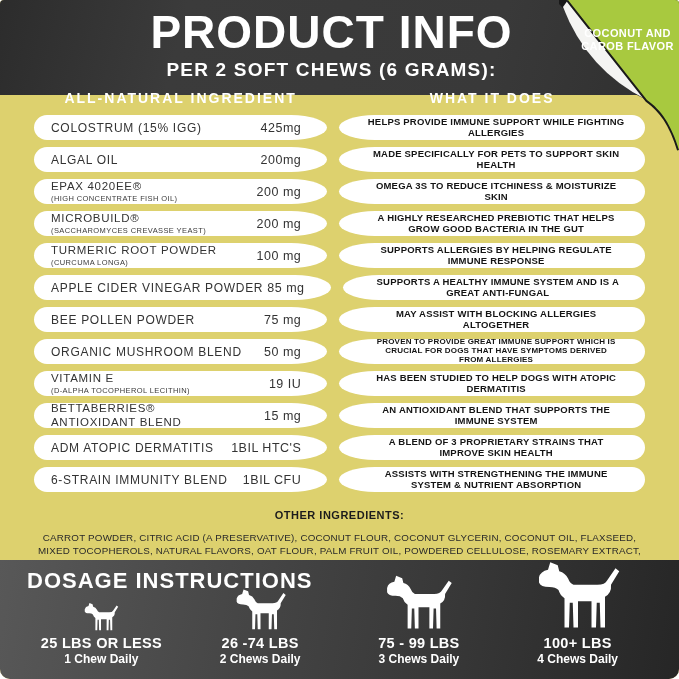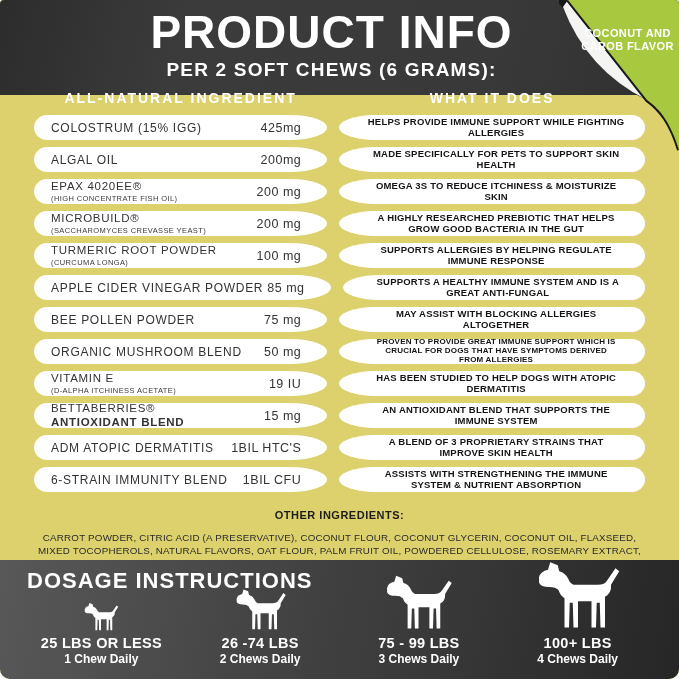--- a/index.html
+++ b/index.html
@@ -30,21 +30,21 @@
   .pill{background:#fff;display:flex;align-items:center;box-sizing:border-box;}
   .pill-l{flex:0 0 48%;border-radius:13px 36px 36px 13px/12.5px 12.5px 12.5px 12.5px;
           padding:0 26px 0 17px;}
   .pill-r{flex:1;border-radius:36px 13px 13px 36px/12.5px 12.5px 12.5px 12.5px;
           justify-content:center;text-align:center;padding:0 14px 0 22px;}
   .nm{flex:1;display:flex;flex-direction:column;justify-content:center;line-height:1;min-width:0;}
   .name{font-size:12px;letter-spacing:.7px;color:#333;white-space:nowrap;}
   .has-sub .name{font-size:11.5px;}
   .sub{font-size:7.5px;letter-spacing:.4px;color:#3a3a3a;margin-top:2px;white-space:nowrap;}
   .two-name .name{font-size:11.5px;}
-  .name2{font-size:11.5px;letter-spacing:.7px;color:#333;margin-top:2px;white-space:nowrap;font-weight:bold;}
+  .name2{font-size:11.5px;letter-spacing:.7px;color:#333;margin-top:2px;white-space:nowrap;}
   .amt{font-size:12.5px;letter-spacing:.5px;color:#333;white-space:nowrap;padding-left:4px;}
   .fx{font-weight:bold;font-size:9.5px;line-height:1.15;letter-spacing:.2px;color:#141414;max-width:262px;}
   .fx-small .fx{font-size:8px;line-height:1.12;max-width:240px;}
 
   
   .other{position:absolute;top:509px;left:0;width:100%;text-align:center;color:#222;}
   .other-title{font-weight:bold;font-size:11px;letter-spacing:.5px;color:#1c1c1c;}
   .other-text{font-size:9.8px;line-height:1.33;width:624px;margin:10px auto 0;letter-spacing:.2px;color:#2a2a2a;text-align:center;}
 
   
@@ -182,21 +182,21 @@
     </div>
     <div class="pill pill-r">
       <div class="fx">PROVEN TO PROVIDE GREAT IMMUNE SUPPORT WHICH IS CRUCIAL FOR DOGS THAT HAVE SYMPTOMS DERIVED FROM ALLERGIES</div>
     </div>
   </div>
         <div class="row has-sub">
     <div class="pill pill-l">
       <div class="nm">
         <span class="name">VITAMIN E</span>
 
-        <span class="sub">(D-ALPHA ITCHINESS ACETATE)</span>
+        <span class="sub">(D-ALPHA TOCOPHEROL LECITHIN)</span>
       </div>
       <div class="amt">19 IU</div>
     </div>
     <div class="pill pill-r">
       <div class="fx">HAS BEEN STUDIED TO HELP DOGS WITH ATOPIC DERMATITIS</div>
     </div>
   </div>
         <div class="row two-name">
     <div class="pill pill-l">
       <div class="nm">

